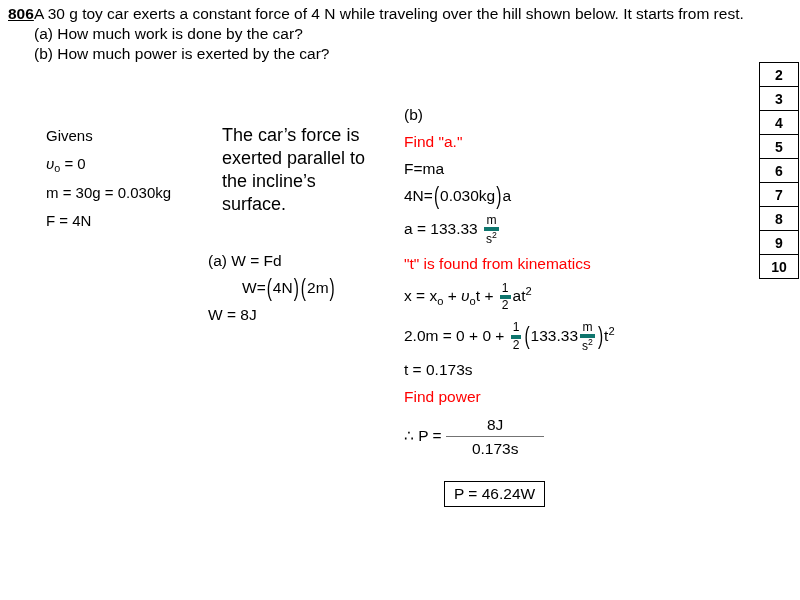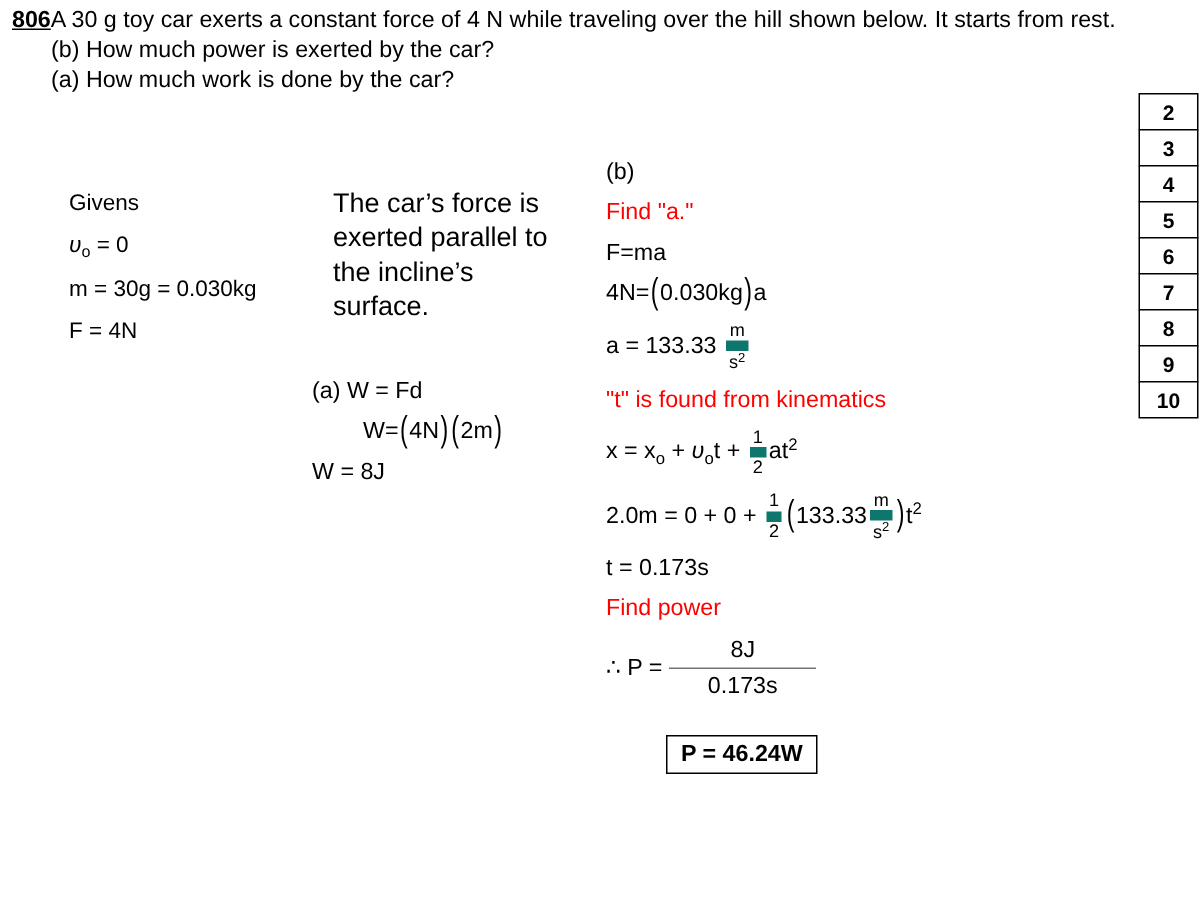--- a/index.html
+++ b/index.html
@@ -110,21 +110,21 @@
     font-size: 0.78em;
     line-height: 1.08;
     margin: 0 2px;
   }
   .frac .num {
     display: block;
     padding: 0 2px;
   }
   .frac .den {
     display: block;
-    border-top: 7px solid #0f766e;
+    border-top: 4px solid #0f766e;
     padding: 0 2px;
   }
   .bigparen {
     display: inline-block;
     transform: scaleY(1.55);
     transform-origin: center;
     margin: 0 1px;
   }
   .italic {
     font-style: italic;
@@ -147,37 +147,36 @@
     padding: 2px 26px 0 26px;
   }
 
   #answer-box {
     display: inline-block;
     border: 1px solid #000000;
     padding: 3px 9px;
     font-size: 15.5px;
     margin-top: 12px;
     margin-left: 40px;
-    font-weight: bold;
   }
   #work-indent {
     margin-left: 34px;
   }
   #work-indent2 {
   }
 </style>
 </head>
 <body>
 
 <div id="problem-header">
   <div>
     <span id="problem-number">806</span><span>A 30 g toy car exerts a constant force of 4 N while traveling over the hill shown below. It starts from rest.</span>
   </div>
+  <div class="sub-question">(a) How much work is done by the car?</div>
   <div class="sub-question">(b) How much power is exerted by the car?</div>
-  <div class="sub-question">(a) How much work is done by the car?</div>
 </div>
 
 <div id="page-strip">
   <div class="page-chip">2</div>
   <div class="page-chip">3</div>
   <div class="page-chip">4</div>
   <div class="page-chip">5</div>
   <div class="page-chip">6</div>
   <div class="page-chip">7</div>
   <div class="page-chip">8</div>

